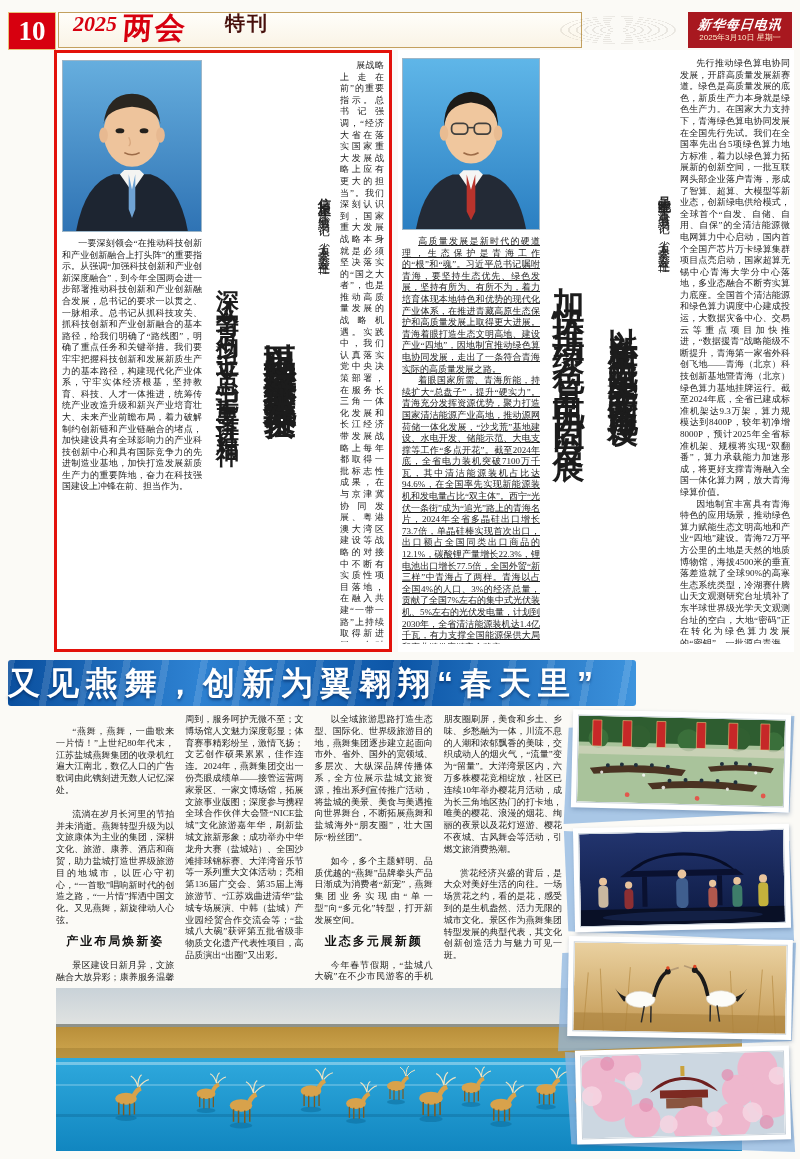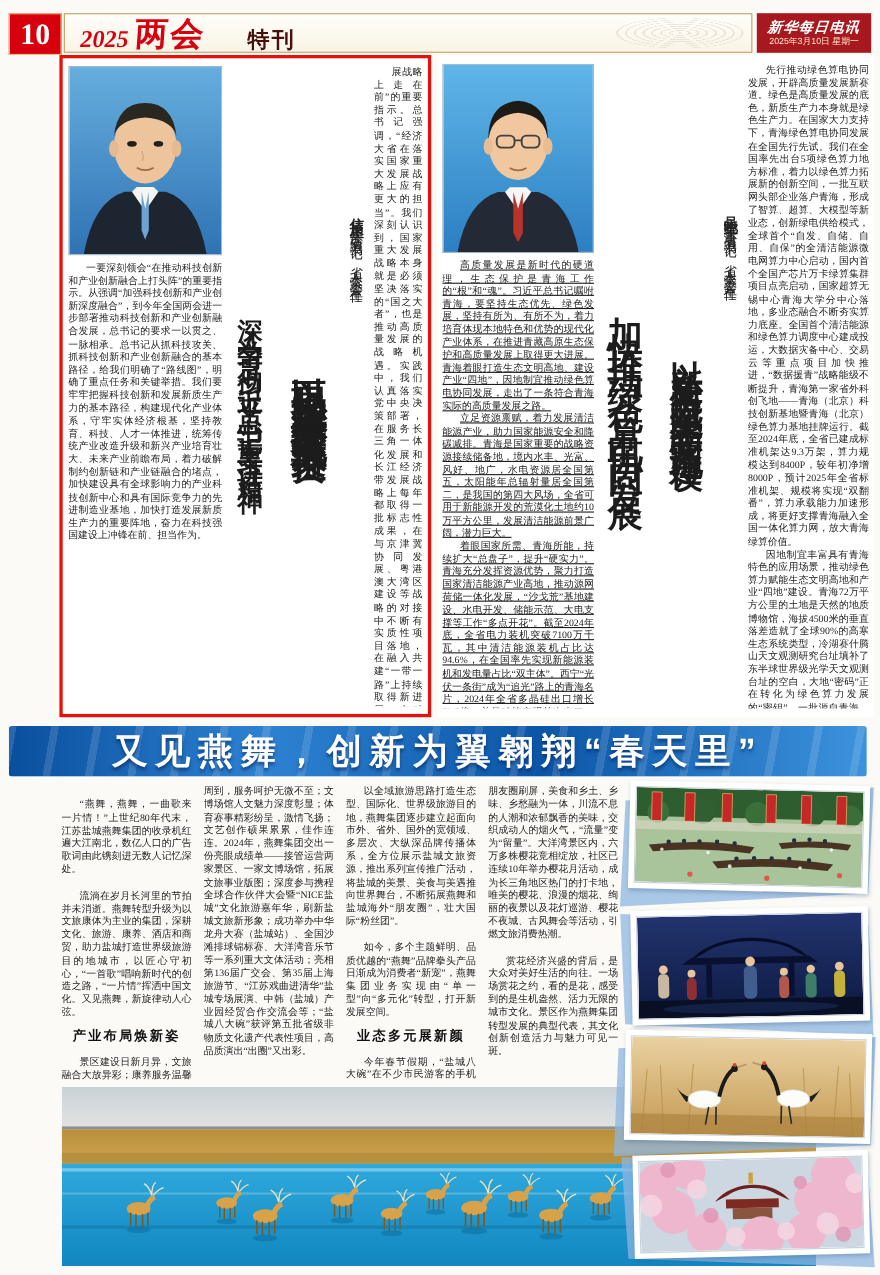--- a/index.html
+++ b/index.html
@@ -3,22 +3,22 @@
 <meta charset="utf-8">
 <style>
   html,body{margin:0;padding:0;}
   body{width:800px;height:1159px;position:relative;background:#fbfaf6;
        font-family:"Liberation Serif","DejaVu Serif",serif;color:#1c1c1c;overflow:hidden;}
   .abs{position:absolute;}
 
   
   .pageno{left:8px;top:12px;width:46px;height:36px;background:#d7000f;color:#fff;
     font:bold 27px/36px "Liberation Serif",serif;text-align:center;border:1px solid #e8c27a;}
-  .edition-strip{left:58px;top:12px;width:626px;height:36px;background:linear-gradient(#fffefa,#faf4e6);
-    border:1px solid #c3a05e;display:flex;align-items:flex-end;padding-left:14px;box-sizing:border-box;}
+  .edition-strip{left:58px;top:12px;width:524px;height:36px;background:linear-gradient(#fffefa,#faf4e6);
+    border:1px solid #c3a05e;display:flex;align-items:flex-start;padding-left:14px;box-sizing:border-box;}
   .ed-year{color:#d7000f;font:italic 900 22px/1 "Liberation Serif",serif;margin-right:6px;}
   .ed-main{color:#d7000f;font:900 30px/1 "Liberation Serif",serif;letter-spacing:2px;transform:skewX(-4deg);}
   .ed-suffix{color:#47100c;font:900 20px/1 "Liberation Serif",serif;margin-left:6px;letter-spacing:2px;padding-left:32px;}
   .ripple{left:560px;top:16px;width:116px;height:28px;border-radius:50%;opacity:.8;
     background:repeating-radial-gradient(ellipse at center,rgba(110,98,84,.16) 0 2px,rgba(0,0,0,0) 2px 8px);}
   .masthead{left:688px;top:12px;width:104px;height:36px;background:#a8181f;color:#fff;text-align:center;
     display:flex;flex-direction:column;justify-content:center;}
   .masthead .logo{font:italic 900 13px/15px "Liberation Serif",serif;letter-spacing:1px;transform:skewX(-6deg);}
   .masthead .date{font:8px/11px "Liberation Sans",sans-serif;color:#ffe9c9;}
 
@@ -40,24 +40,24 @@
   .deck2-r{width:48px;font:900 32px/48px "Liberation Serif",serif;letter-spacing:15px;padding-top:2px;}
   .main-r{width:50px;font:900 30px/50px "Liberation Serif",serif;letter-spacing:6px;}
   .vbyline{writing-mode:vertical-rl;text-orientation:upright;width:22px;flex:none;overflow:hidden;
     font:12px/22px "Liberation Serif",serif;letter-spacing:3px;padding-top:128px;color:#222;}
   .vbyline .nm{font-weight:bold;font-size:13px;}
   .fullcol{overflow:hidden;}
   .fullcol-l{width:72px;}
   .fullcol-r{width:136px;}
 
   
-  .banner{left:8px;top:660px;width:780px;height:46px;border-radius:3px;
+  .banner{left:8px;top:660px;width:628px;height:46px;border-radius:3px;
     background:repeating-linear-gradient(100deg,rgba(255,255,255,.13) 0 7px,rgba(255,255,255,0) 7px 38px),
       linear-gradient(90deg,#0a4f9e,#2e82d2 30%,#0c55a6 62%,#3d93dd);
-    display:flex;align-items:center;justify-content:center;}
+    display:flex;align-items:center;justify-content:flex-start;}
   .banner h1{margin:0;color:#fff;font:900 32px/1 "Liberation Sans",sans-serif;letter-spacing:7px;
     text-shadow:0 2px 3px rgba(5,40,92,.65);}
 
   
   .feature{left:56px;top:714px;width:506px;height:272px;overflow:hidden;
     column-count:4;column-gap:11px;font-size:9px;line-height:11.8px;text-align:justify;}
   .feature p{margin:12px 0 1px;text-indent:1.8em;}
   .feature h3{margin:7px 0 5px;font:bold 12px/14px "Liberation Sans",sans-serif;text-align:center;
     letter-spacing:2px;break-inside:avoid;color:#111;}
 
@@ -151,21 +151,20 @@
         <ellipse cx="38" cy="68" rx="4" ry="7" fill="#e9bc92"></ellipse>
           <ellipse cx="88" cy="68" rx="4" ry="7" fill="#e9bc92"></ellipse>
         <rect x="45" y="59" width="15" height="10" rx="4" fill="none" stroke="#41403e" stroke-width="1.6"></rect>
         <rect x="66" y="59" width="15" height="10" rx="4" fill="none" stroke="#41403e" stroke-width="1.6"></rect>
         <line x1="60" y1="63" x2="66" y2="63" stroke="#41403e" stroke-width="1.4"></line>
         <path d="M56,86 Q63,90 70,86" stroke="#9c6b47" stroke-width="1.4" fill="none"></path>
       </svg>
     </div>
     <div class="bodytxt">
       <p>高质量发展是新时代的硬道理，生态保护是青海工作的“根”和“魂”。习近平总书记嘱咐青海，要坚持生态优先、绿色发展，坚持有所为、有所不为，着力培育体现本地特色和优势的现代化产业体系，在推进青藏高原生态保护和高质量发展上取得更大进展。青海着眼打造生态文明高地、建设产业“四地”，因地制宜推动绿色算电协同发展，走出了一条符合青海实际的高质量发展之路。</p>
-      <p>立足资源禀赋，着力发展清洁能源产业，助力国家能源安全和降碳减排。青海是国家重要的战略资源接续储备地，境内水丰、光富、风好、地广，水电资源居全国第五，太阳能年总辐射量居全国第二，是我国的第四大风场，全省可用于新能源开发的荒漠化土地约10万平方公里，发展清洁能源前景广阔，潜力巨大。</p>
       <p>着眼国家所需、青海所能，持续扩大“总盘子”，提升“硬实力”。青海充分发挥资源优势，聚力打造国家清洁能源产业高地，推动源网荷储一体化发展，“沙戈荒”基地建设、水电开发、储能示范、大电支撑等工作“多点开花”。截至2024年底，全省电力装机突破7100万千瓦，其中清洁能源装机占比达94.6%，在全国率先实现新能源装机和发电量占比“双主体”。西宁“光伏一条街”成为“追光”路上的青海名片，2024年全省多晶硅出口增长73.7倍，单晶硅棒实现首次出口，出口额占全国同类出口商品的12.1%，碳酸锂产量增长22.3%，锂电池出口增长77.5倍，全国外贸“新三样”中青海占了两样。青海以占全国4%的人口、3%的经济总量，贡献了全国7%左右的集中式光伏装机、5%左右的光伏发电量，计划到2030年，全省清洁能源装机达1.4亿千瓦，有力支撑全国能源保供大局和产业链供应链安全稳定。</p>
 
     </div>
   </div>
   <div class="vdeck deck2-r">加快推动绿色算电协同发展</div>
   <div class="vdeck main-r">以新质生产力赋能生态文明高地建设</div>
   <div class="vbyline">
     <span class="nm">吴晓军</span><span>（青海省委书记、省人大常委会主任）</span>
   </div>
   <div class="bodytxt fullcol fullcol-r" style="margin-top:0;">

